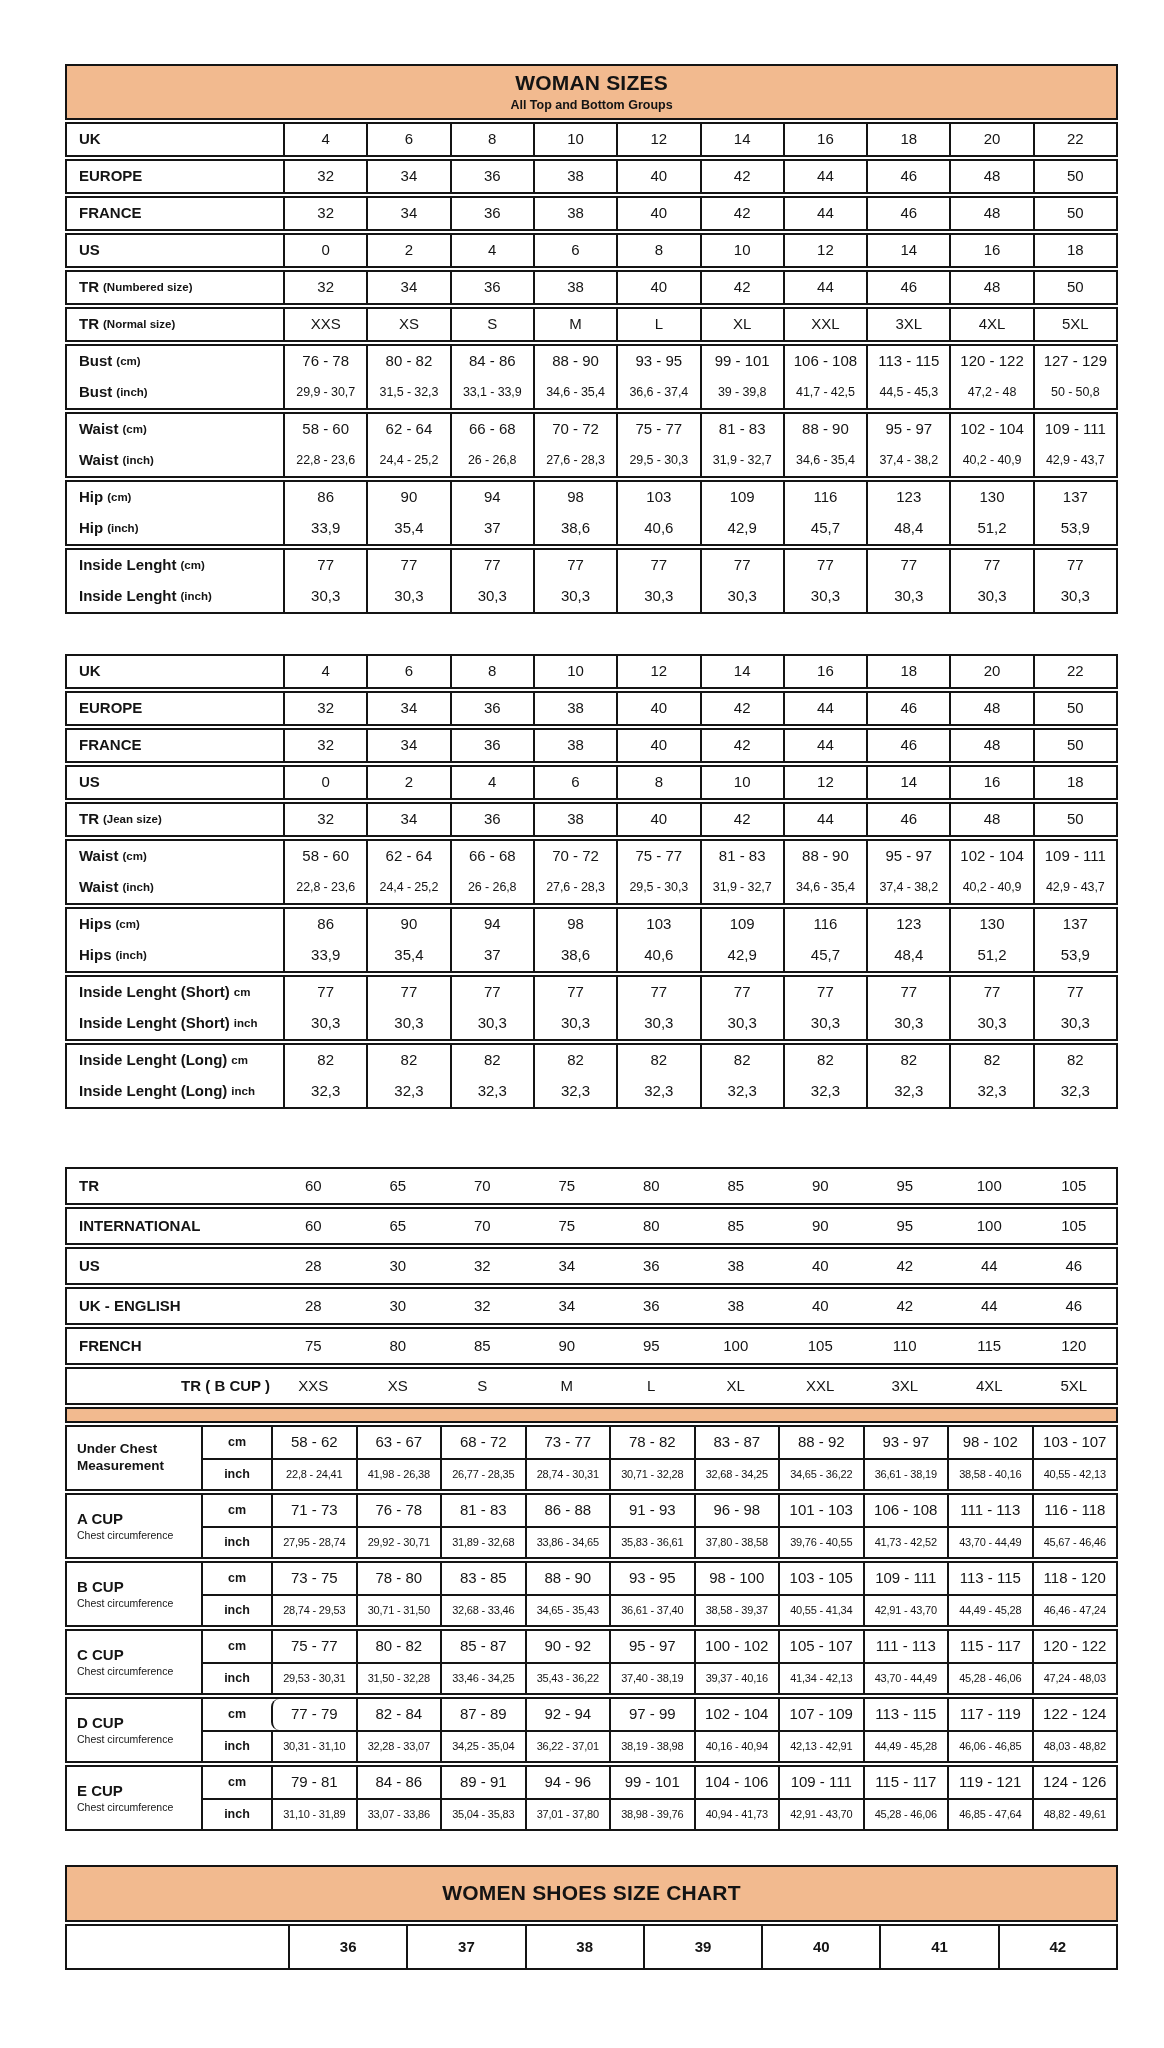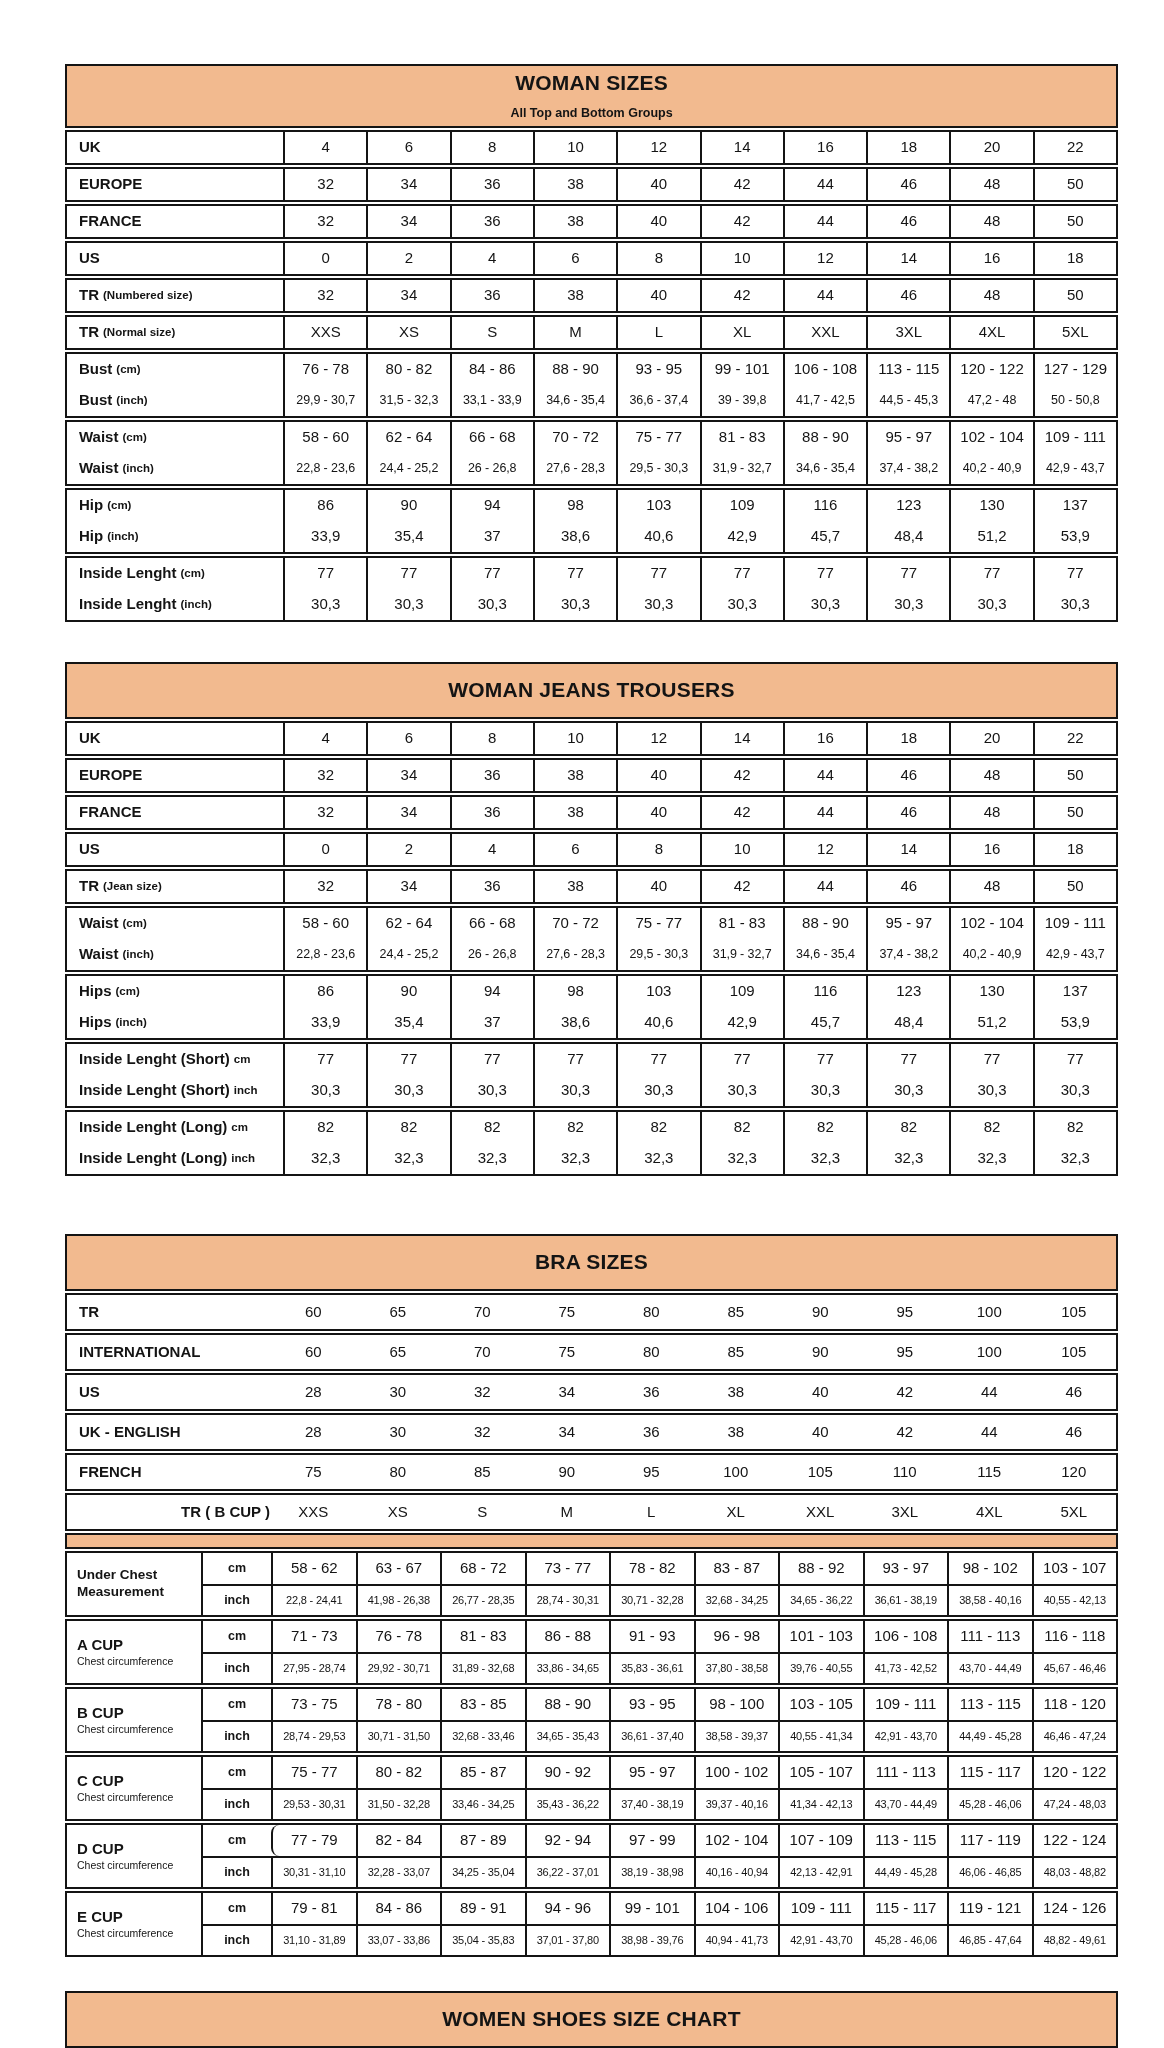--- a/index.html
+++ b/index.html
@@ -15,21 +15,21 @@
   .tb-gap3{margin-bottom:34px;}
 
   .title-bar{
     background:#F2BA8F;border:2px solid #141414;
     text-align:center;margin-bottom:1px;
     display:flex;flex-direction:column;justify-content:center;
   }
   .title-bar.pad-lg{padding:14px 0 15px;}
   .title-bar.pad-sm{padding:5px 0 6px;}
   .title{font-size:21px;font-weight:bold;letter-spacing:.2px;}
-  .subtitle{font-size:12.5px;font-weight:bold;margin-top:11px;}
+  .subtitle{font-size:12.5px;font-weight:bold;margin-top:3px;}
 
   .section{
     border:2px solid #141414;margin-top:2px;
     display:grid;background:#fff;
   }
   .sep-bar{
     height:12px;background:#F2BA8F;border:2px solid #141414;margin-top:2px;
   }
   .cell{
     display:flex;align-items:center;justify-content:center;
@@ -283,23 +283,20 @@
           <div class="cell val vl" style="grid-area: 2 / 7;">30,3</div>
           <div class="cell val vl" style="grid-area: 2 / 8;">30,3</div>
           <div class="cell val vl" style="grid-area: 2 / 9;">30,3</div>
           <div class="cell val vl" style="grid-area: 2 / 10;">30,3</div>
           <div class="cell val vl" style="grid-area: 2 / 11;">30,3</div>
         </div>
       </div>
   </div>
 
   <div class="table-block tb-gap2" data-table-id="woman_jeans">
-    <div class="title-bar pad-lg">
-      <div class="title">WOMAN JEANS TROUSERS</div>
-    </div>
     <div class="tbody">
         <div class="section" style="grid-template-columns: 216px repeat(10, 1fr);">
           <div class="cell label-cell" style="grid-area: 1 / 1;">
             <div class="lmain">UK</div>
           </div>
           <div class="cell val vl" style="grid-area: 1 / 2;">4</div>
           <div class="cell val vl" style="grid-area: 1 / 3;">6</div>
           <div class="cell val vl" style="grid-area: 1 / 4;">8</div>
           <div class="cell val vl" style="grid-area: 1 / 5;">10</div>
           <div class="cell val vl" style="grid-area: 1 / 6;">12</div>
@@ -487,23 +484,20 @@
           <div class="cell val vl" style="grid-area: 2 / 7;">32,3</div>
           <div class="cell val vl" style="grid-area: 2 / 8;">32,3</div>
           <div class="cell val vl" style="grid-area: 2 / 9;">32,3</div>
           <div class="cell val vl" style="grid-area: 2 / 10;">32,3</div>
           <div class="cell val vl" style="grid-area: 2 / 11;">32,3</div>
         </div>
       </div>
   </div>
 
   <div class="table-block tb-gap3" data-table-id="bra_sizes">
-    <div class="title-bar pad-lg">
-      <div class="title">BRA SIZES</div>
-    </div>
     <div class="tbody">
         <div class="section" style="grid-template-columns: 204px repeat(10, 1fr);">
           <div class="cell label-cell" style="grid-area: 1 / 1;">
             <div class="lmain">TR</div>
           </div>
           <div class="cell val" style="grid-area: 1 / 2;">60</div>
           <div class="cell val" style="grid-area: 1 / 3;">65</div>
           <div class="cell val" style="grid-area: 1 / 4;">70</div>
           <div class="cell val" style="grid-area: 1 / 5;">75</div>
           <div class="cell val" style="grid-area: 1 / 6;">80</div>

